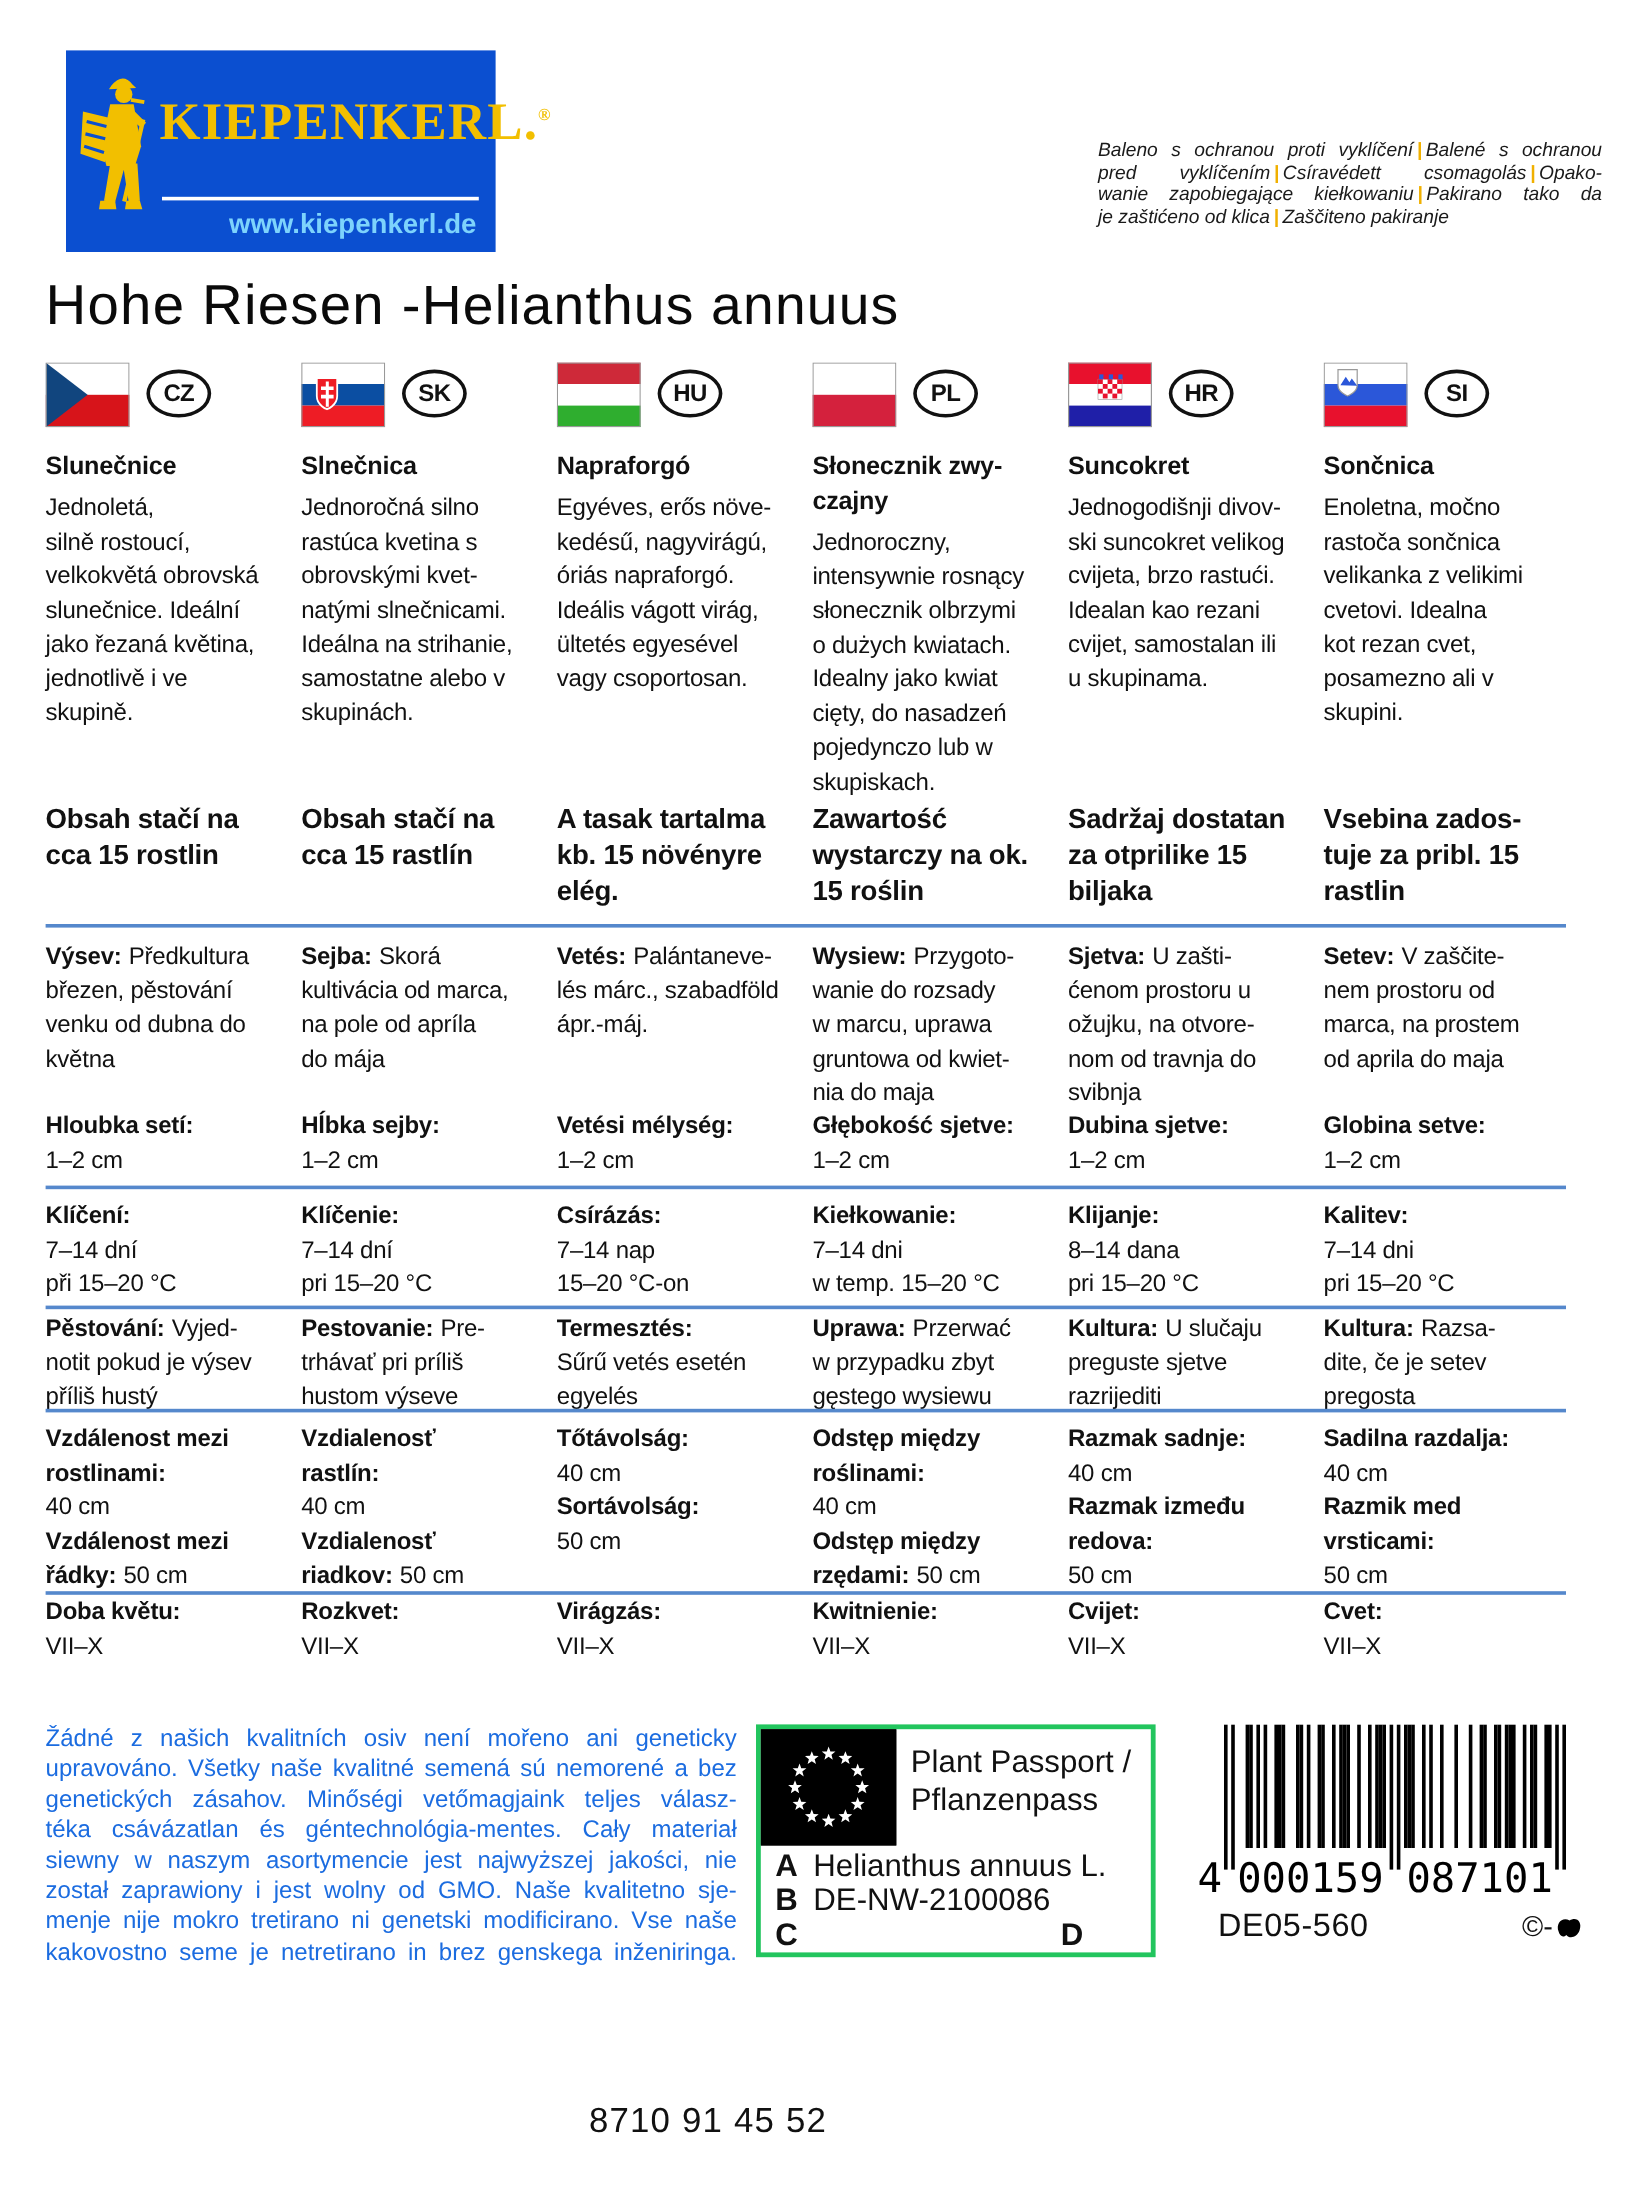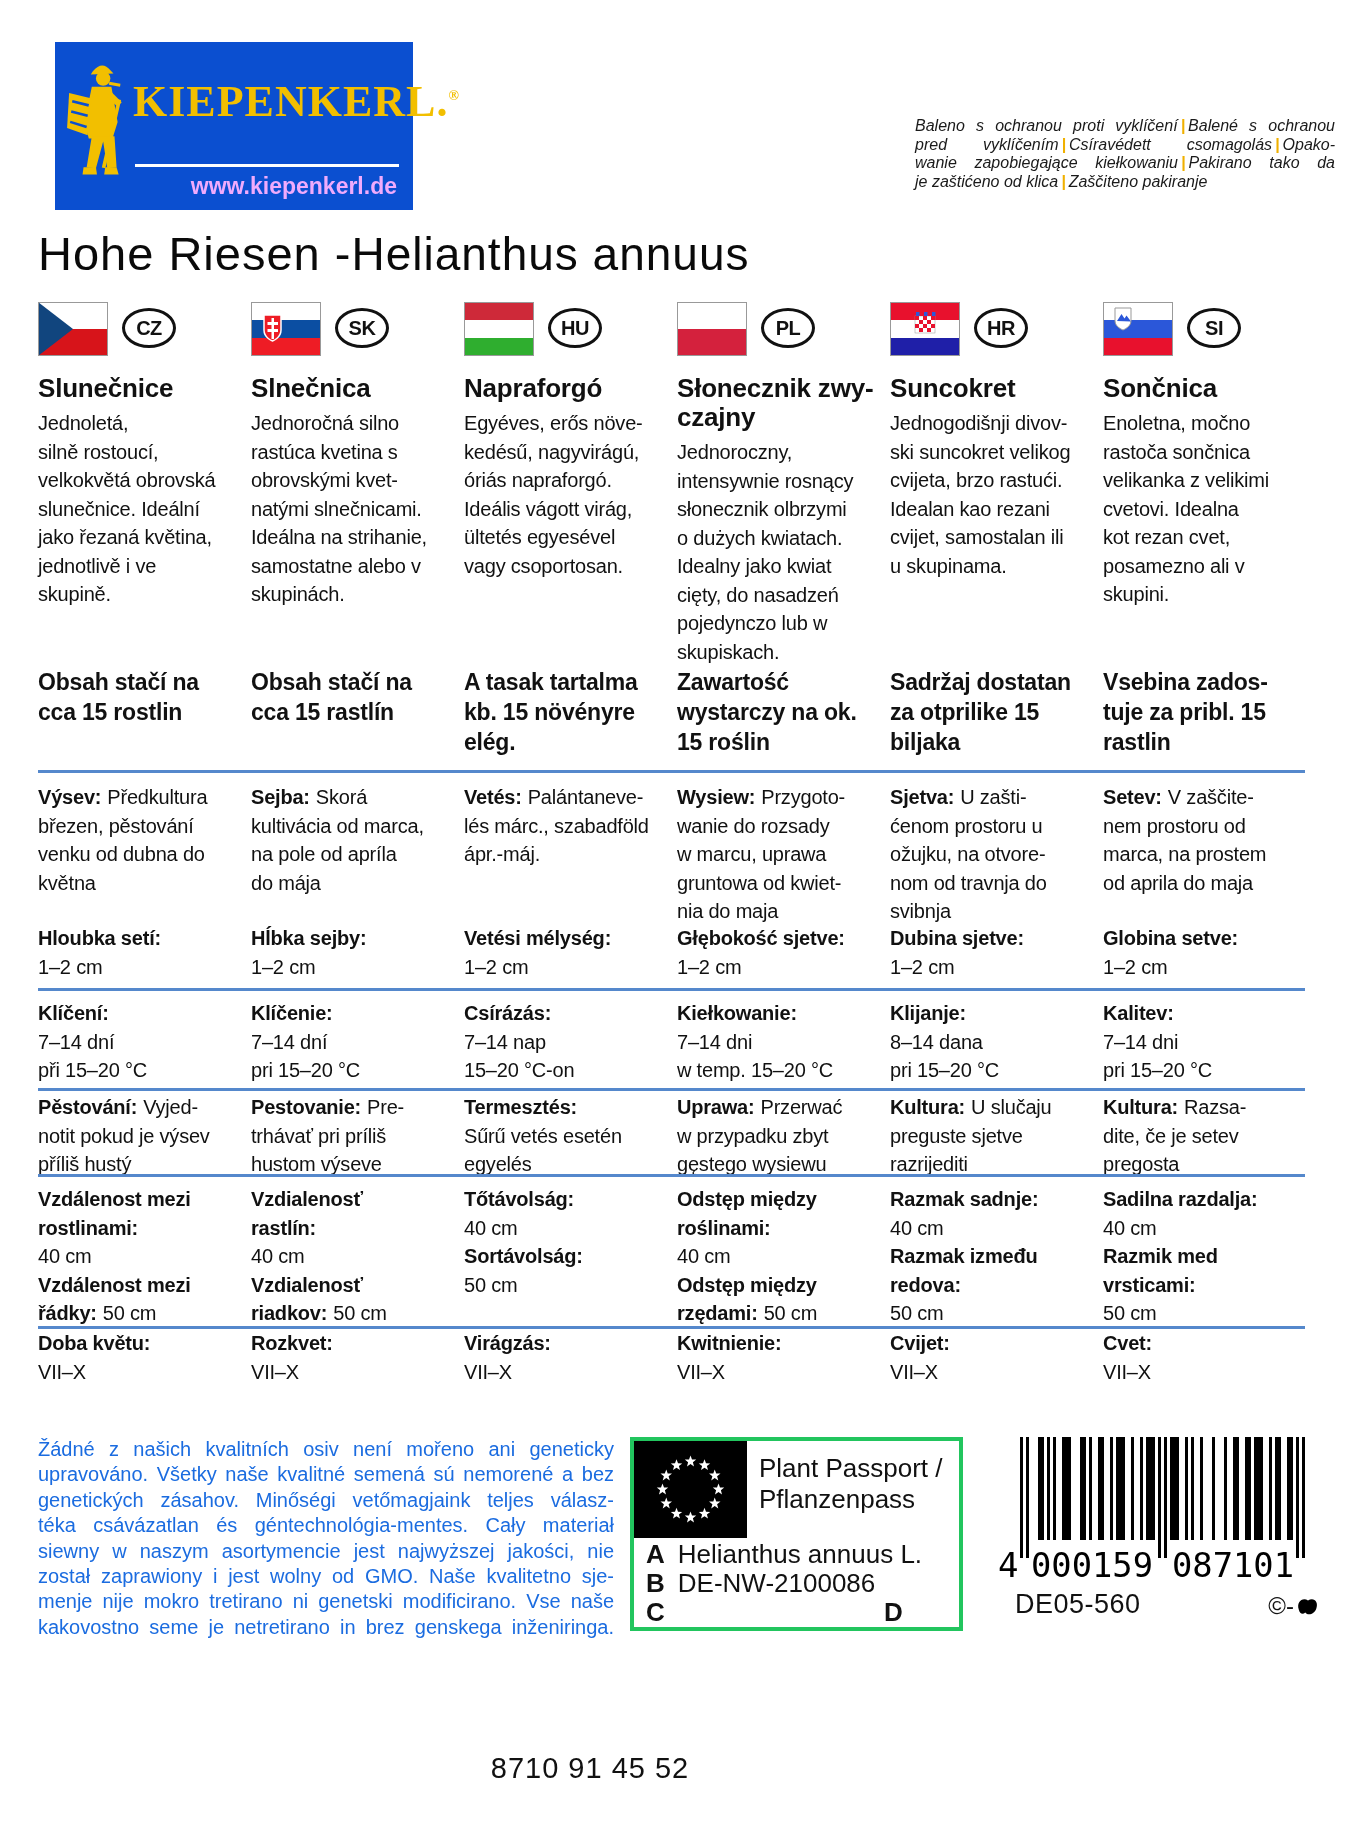--- a/index.html
+++ b/index.html
@@ -10,21 +10,21 @@
   .page{position:relative;width:1367px;height:1830px;background:#fff;margin:0 auto;
         font-family:"Liberation Sans",sans-serif;color:#111;overflow:hidden;}
 
   
   .logo{position:absolute;left:55px;top:42px;width:358px;height:168px;background:var(--logo_blue);}
   .logo-man{position:absolute;left:10px;top:18px;width:66px;height:132px;}
   .logo-name{position:absolute;left:78px;top:34px;font-family:"Liberation Serif",serif;
              font-weight:bold;font-size:44px;color:var(--logo_yellow);letter-spacing:1px;white-space:nowrap;}
   .logo-name .reg{font-size:14px;vertical-align:super;}
   .logo-rule{position:absolute;left:80px;right:14px;top:122px;height:3px;background:#fff;}
-  .logo-url{position:absolute;right:16px;top:131px;font-size:23px;font-weight:bold;color:#f0abfc;}
+  .logo-url{position:absolute;right:16px;top:131px;font-size:23px;font-weight:bold;color:#7dd3fc;}
 
   
   .note{position:absolute;left:915px;top:117px;width:420px;font-size:16px;line-height:18.5px;
         font-style:italic;color:#1a1a1a;}
   .note .nline{text-align:justify;text-align-last:justify;}
   .note .nline.last{text-align-last:left;}
   .note .pipe{color:var(--pipe_yellow);font-weight:bold;margin:0 3px;}
 
   
   .title{position:absolute;left:38px;top:226px;font-weight:200;font-size:47px;letter-spacing:1px;
@@ -34,21 +34,21 @@
   
   .grid{position:absolute;left:38px;top:302px;width:1267px;display:flex;flex-direction:column;}
   .row{display:grid;grid-template-columns:repeat(6,199px);column-gap:14px;box-sizing:border-box;}
   .row.bordered{border-top:3px solid var(--divider_blue);}
   .cell{font-size:20px;line-height:28.5px;letter-spacing:-0.2px;white-space:pre;}
   .cell .pre{white-space:pre;}
   .cell b{font-weight:bold;}
   .para{margin:0;}
   .para .val{margin-left:6px;}
   .lbl{font-weight:bold;}
-  .col-name{font-size:26px;line-height:29px;font-weight:bold;margin-bottom:6px;white-space:pre;}
+  .col-name{font-size:21px;line-height:29px;font-weight:bold;margin-bottom:6px;white-space:pre;}
   .desc{white-space:pre;}
   .contents{font-size:23px;line-height:30px;font-weight:bold;white-space:pre;}
   .r-flag{height:72px;}
   .flag-cell{display:flex;align-items:flex-start;gap:14px;}
   .flag svg{display:block;}
   .badge{width:54px;height:40px;border:3px solid #111;border-radius:50%;display:flex;align-items:center;
          justify-content:center;font-weight:bold;font-size:20px;margin-top:6px;box-sizing:border-box;
          letter-spacing:-0.5px;}
   .r-desc{height:282px;}
   .r-contents{height:114px;padding-top:11px;}

